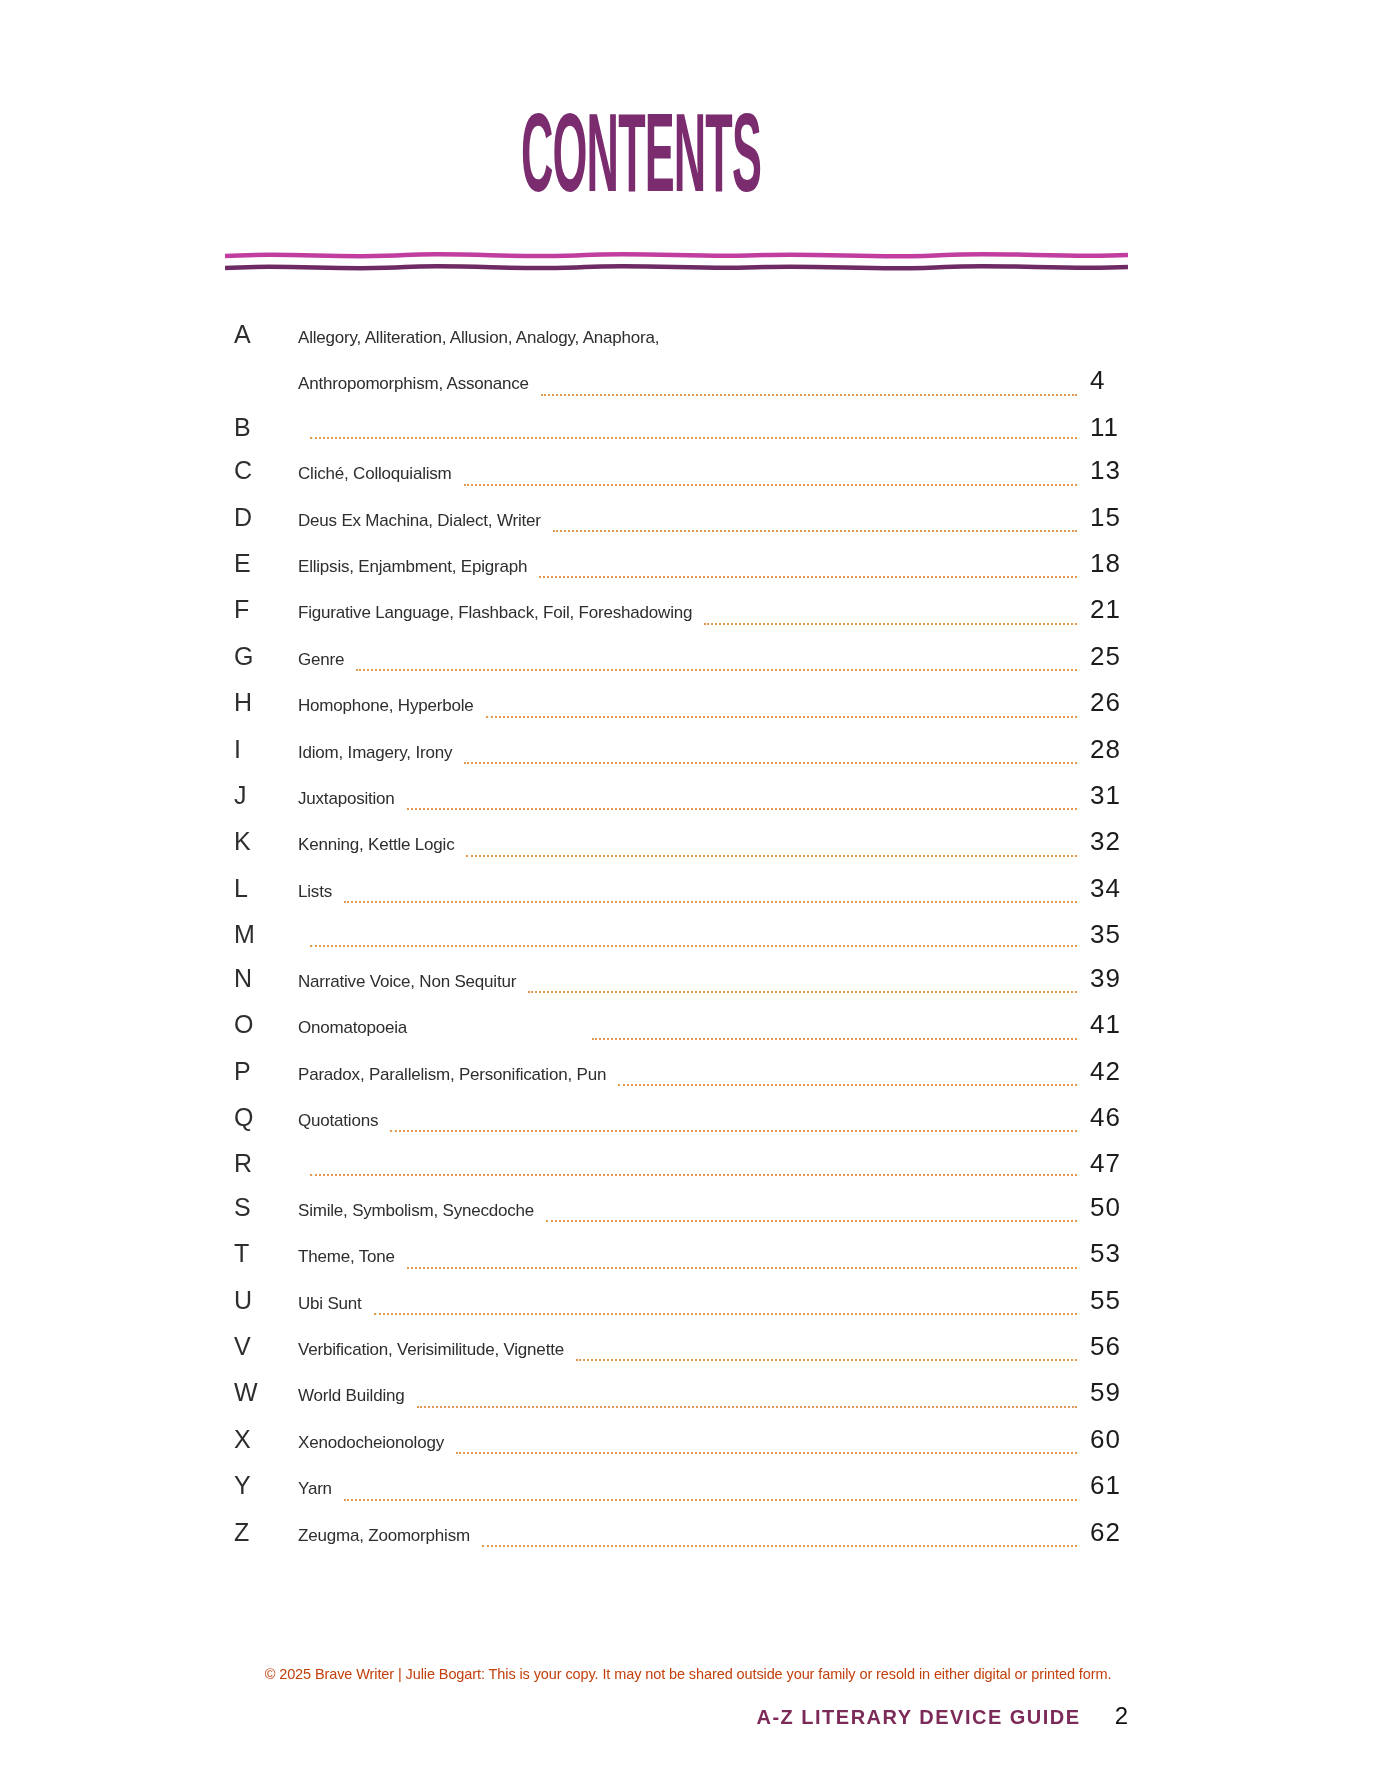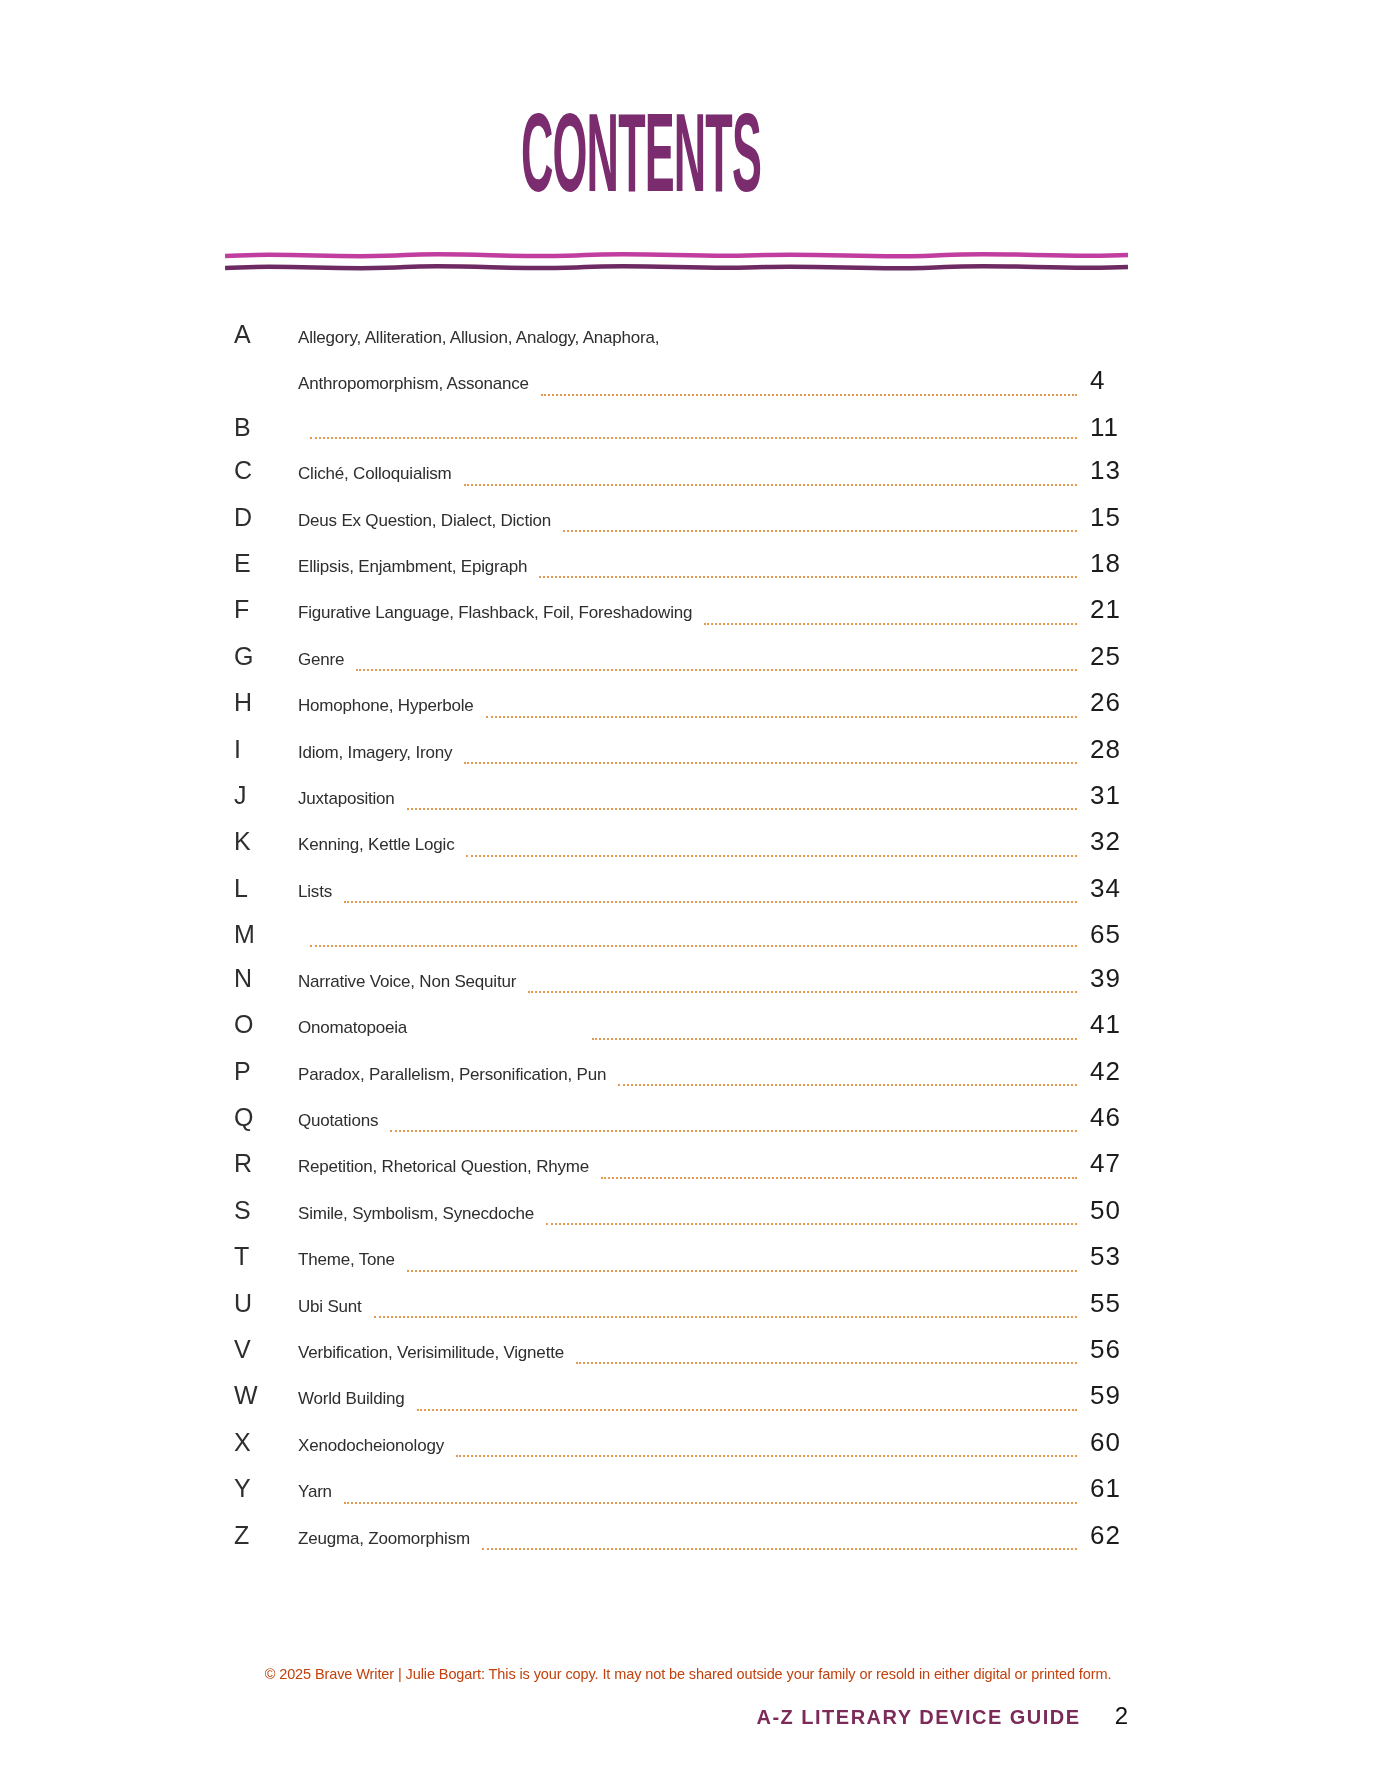--- a/index.html
+++ b/index.html
@@ -106,21 +106,21 @@
         <div class="tline">
           <span class="letter">C</span>
           <span class="etext">Cliché, Colloquialism</span>
           <span class="leader"></span>
           <span class="pnum">13</span>
         </div>
       </div>
       <div class="toc-row row-D">
         <div class="tline">
           <span class="letter">D</span>
-          <span class="etext">Deus Ex Question, Dialect, Diction</span>
+          <span class="etext">Deus Ex Machina, Dialect, Writer</span>
           <span class="leader"></span>
           <span class="pnum">15</span>
         </div>
       </div>
       <div class="toc-row row-E">
         <div class="tline">
           <span class="letter">E</span>
           <span class="etext">Ellipsis, Enjambment, Epigraph</span>
           <span class="leader"></span>
           <span class="pnum">18</span>
@@ -179,21 +179,21 @@
           <span class="letter">L</span>
           <span class="etext">Lists</span>
           <span class="leader"></span>
           <span class="pnum">34</span>
         </div>
       </div>
       <div class="toc-row row-M">
         <div class="tline">
           <span class="letter">M</span>
           <span class="leader"></span>
-          <span class="pnum">65</span>
+          <span class="pnum">35</span>
         </div>
       </div>
       <div class="toc-row row-N">
         <div class="tline">
           <span class="letter">N</span>
           <span class="etext">Narrative Voice, Non Sequitur</span>
           <span class="leader"></span>
           <span class="pnum">39</span>
         </div>
       </div>
@@ -217,21 +217,20 @@
         <div class="tline">
           <span class="letter">Q</span>
           <span class="etext">Quotations</span>
           <span class="leader"></span>
           <span class="pnum">46</span>
         </div>
       </div>
       <div class="toc-row row-R">
         <div class="tline">
           <span class="letter">R</span>
-          <span class="etext">Repetition, Rhetorical Question, Rhyme</span>
           <span class="leader"></span>
           <span class="pnum">47</span>
         </div>
       </div>
       <div class="toc-row row-S">
         <div class="tline">
           <span class="letter">S</span>
           <span class="etext">Simile, Symbolism, Synecdoche</span>
           <span class="leader"></span>
           <span class="pnum">50</span>

